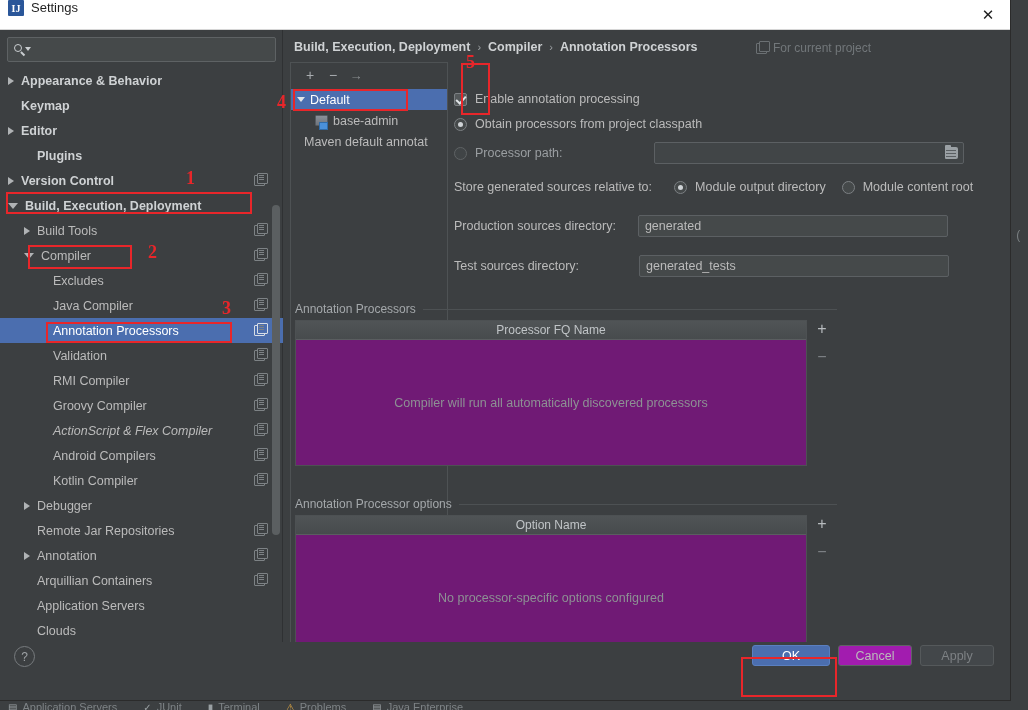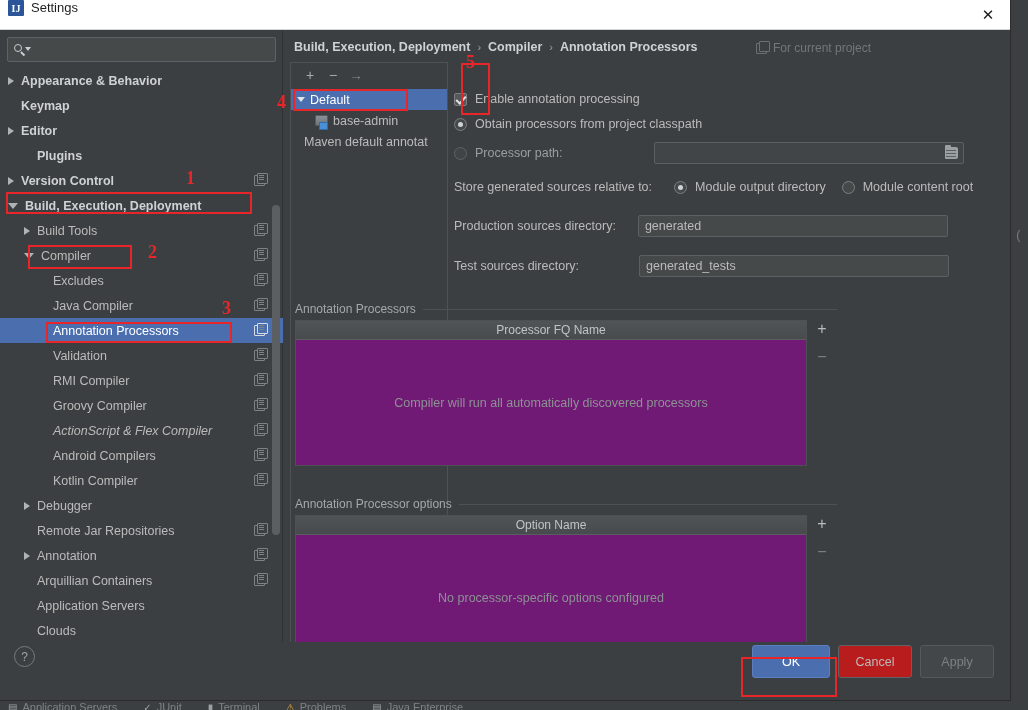--- a/index.html
+++ b/index.html
@@ -358,31 +358,31 @@
   }
   .help-btn {
     position: absolute; left: 14px; top: 4px;
     width: 21px; height: 21px; border-radius: 50%;
     border: 1px solid #777b7e; color: #9ea2a5;
     display: flex; align-items: center; justify-content: center;
     font-size: 12px;
   }
   .btn {
     position: absolute; top: 3px;
-    height: 33px;
+    height: 21px;
     display: flex; align-items: center; justify-content: center;
     font-size: 12.5px; border-radius: 3px;
   }
   .btn.ok {
     left: 752px; width: 78px;
     background: #4b6eaf; border: 1px solid #5a7fc0; color: #ffffff;
   }
   .btn.cancel {
     left: 838px; width: 74px;
-    background: #b91c1c; border: 1px solid #5f6365; color: #bbbbbb;
+    background: #a21caf; border: 1px solid #5f6365; color: #bbbbbb;
   }
   .btn.apply {
     left: 920px; width: 74px;
     background: #43474a; border: 1px solid #55595b; color: #7d8184;
   }
 
   
   .ann {
     position: absolute;
     border: 2px solid #e8262a;

